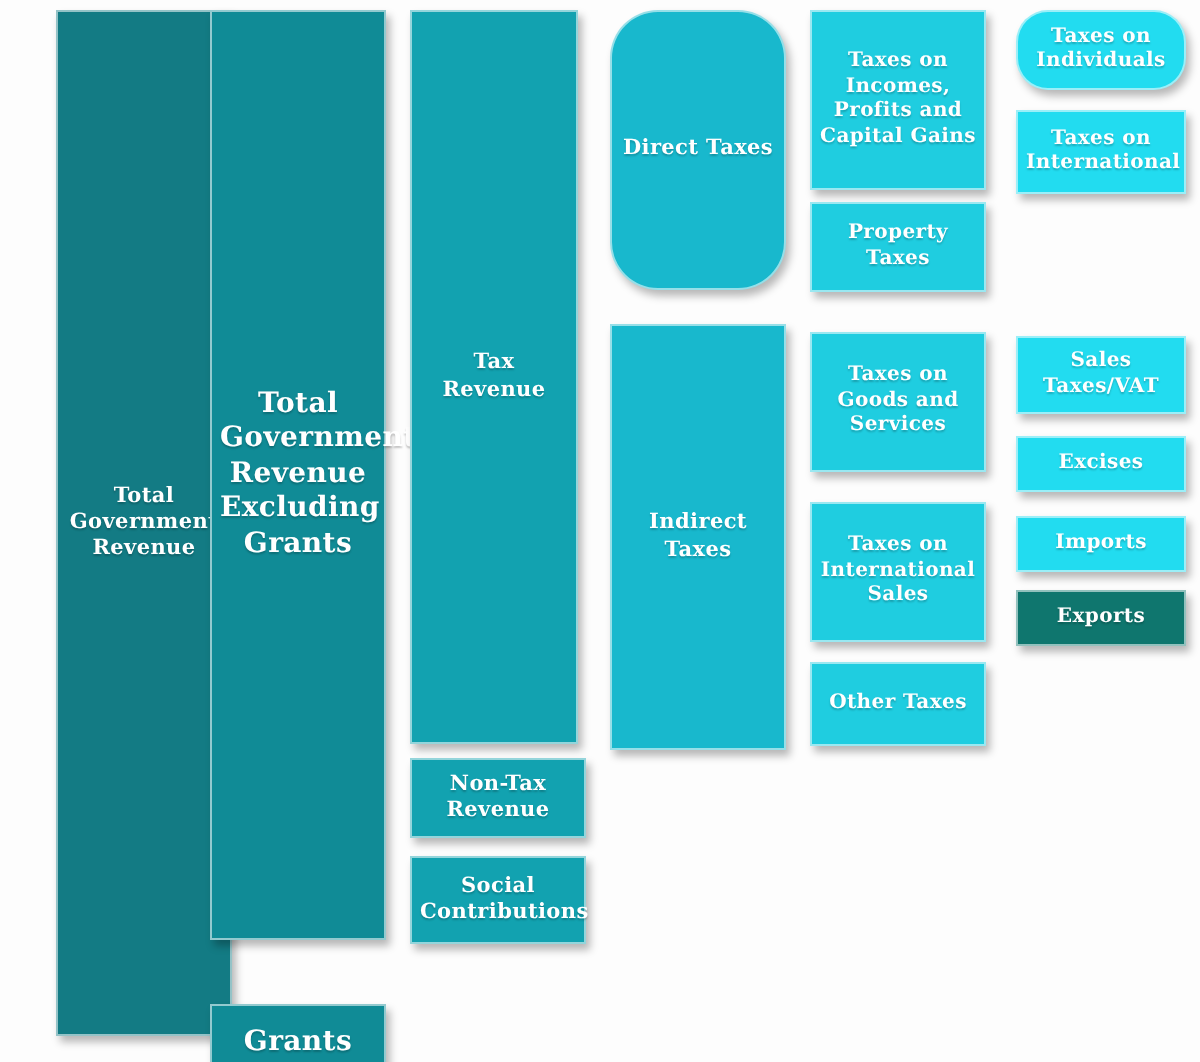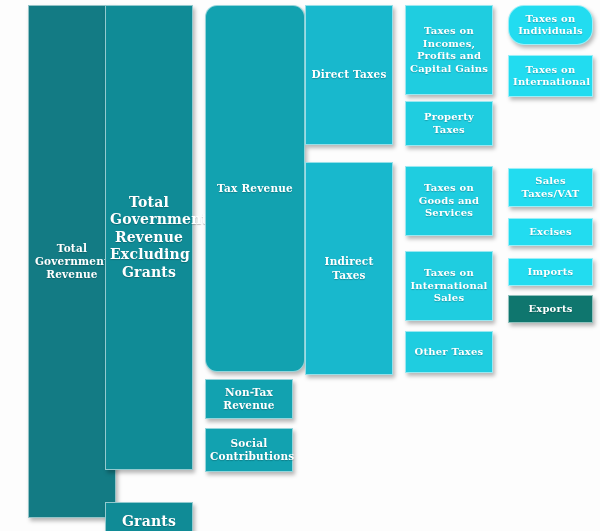--- a/index.html
+++ b/index.html
@@ -55,32 +55,32 @@
     </div>
     <div>
       <div class="node lvl2" style="left: 105px; top: 5px; width: 88px; height: 465px; background: rgb(16, 139, 150);">
         <span>Total Government Revenue Excluding Grants</span>
       </div>
       <div class="node lvl2" style="left: 105px; top: 502px; width: 88px; height: 40px; background: rgb(16, 139, 150);">
         <span>Grants</span>
       </div>
     </div>
     <div>
-      <div class="node lvl3" style="left: 205px; top: 5px; width: 100px; height: 367px; background: rgb(18, 162, 176); border-radius: 12px;">
+      <div class="node lvl3" style="left: 205px; top: 5px; width: 84px; height: 367px; background: rgb(18, 162, 176);">
         <span>Tax Revenue</span>
       </div>
       <div class="node lvl3" style="left: 205px; top: 379px; width: 88px; height: 40px; background: rgb(18, 162, 176);">
         <span>Non-Tax Revenue</span>
       </div>
       <div class="node lvl3" style="left: 205px; top: 428px; width: 88px; height: 44px; background: rgb(18, 162, 176);">
         <span>Social Contributions</span>
       </div>
     </div>
     <div>
-      <div class="node lvl4" style="left: 305px; top: 5px; width: 88px; height: 140px; background: rgb(24, 184, 205);">
+      <div class="node lvl4" style="left: 305px; top: 5px; width: 88px; height: 140px; background: rgb(24, 184, 205); border-radius: 24px;">
         <span>Direct Taxes</span>
       </div>
       <div class="node lvl4" style="left: 305px; top: 162px; width: 88px; height: 213px; background: rgb(24, 184, 205);">
         <span>Indirect Taxes</span>
       </div>
     </div>
     <div>
       <div class="node lvl5" style="left: 405px; top: 5px; width: 88px; height: 90px; background: rgb(31, 205, 224);">
         <span>Taxes on Incomes, Profits and Capital Gains</span>
       </div>

